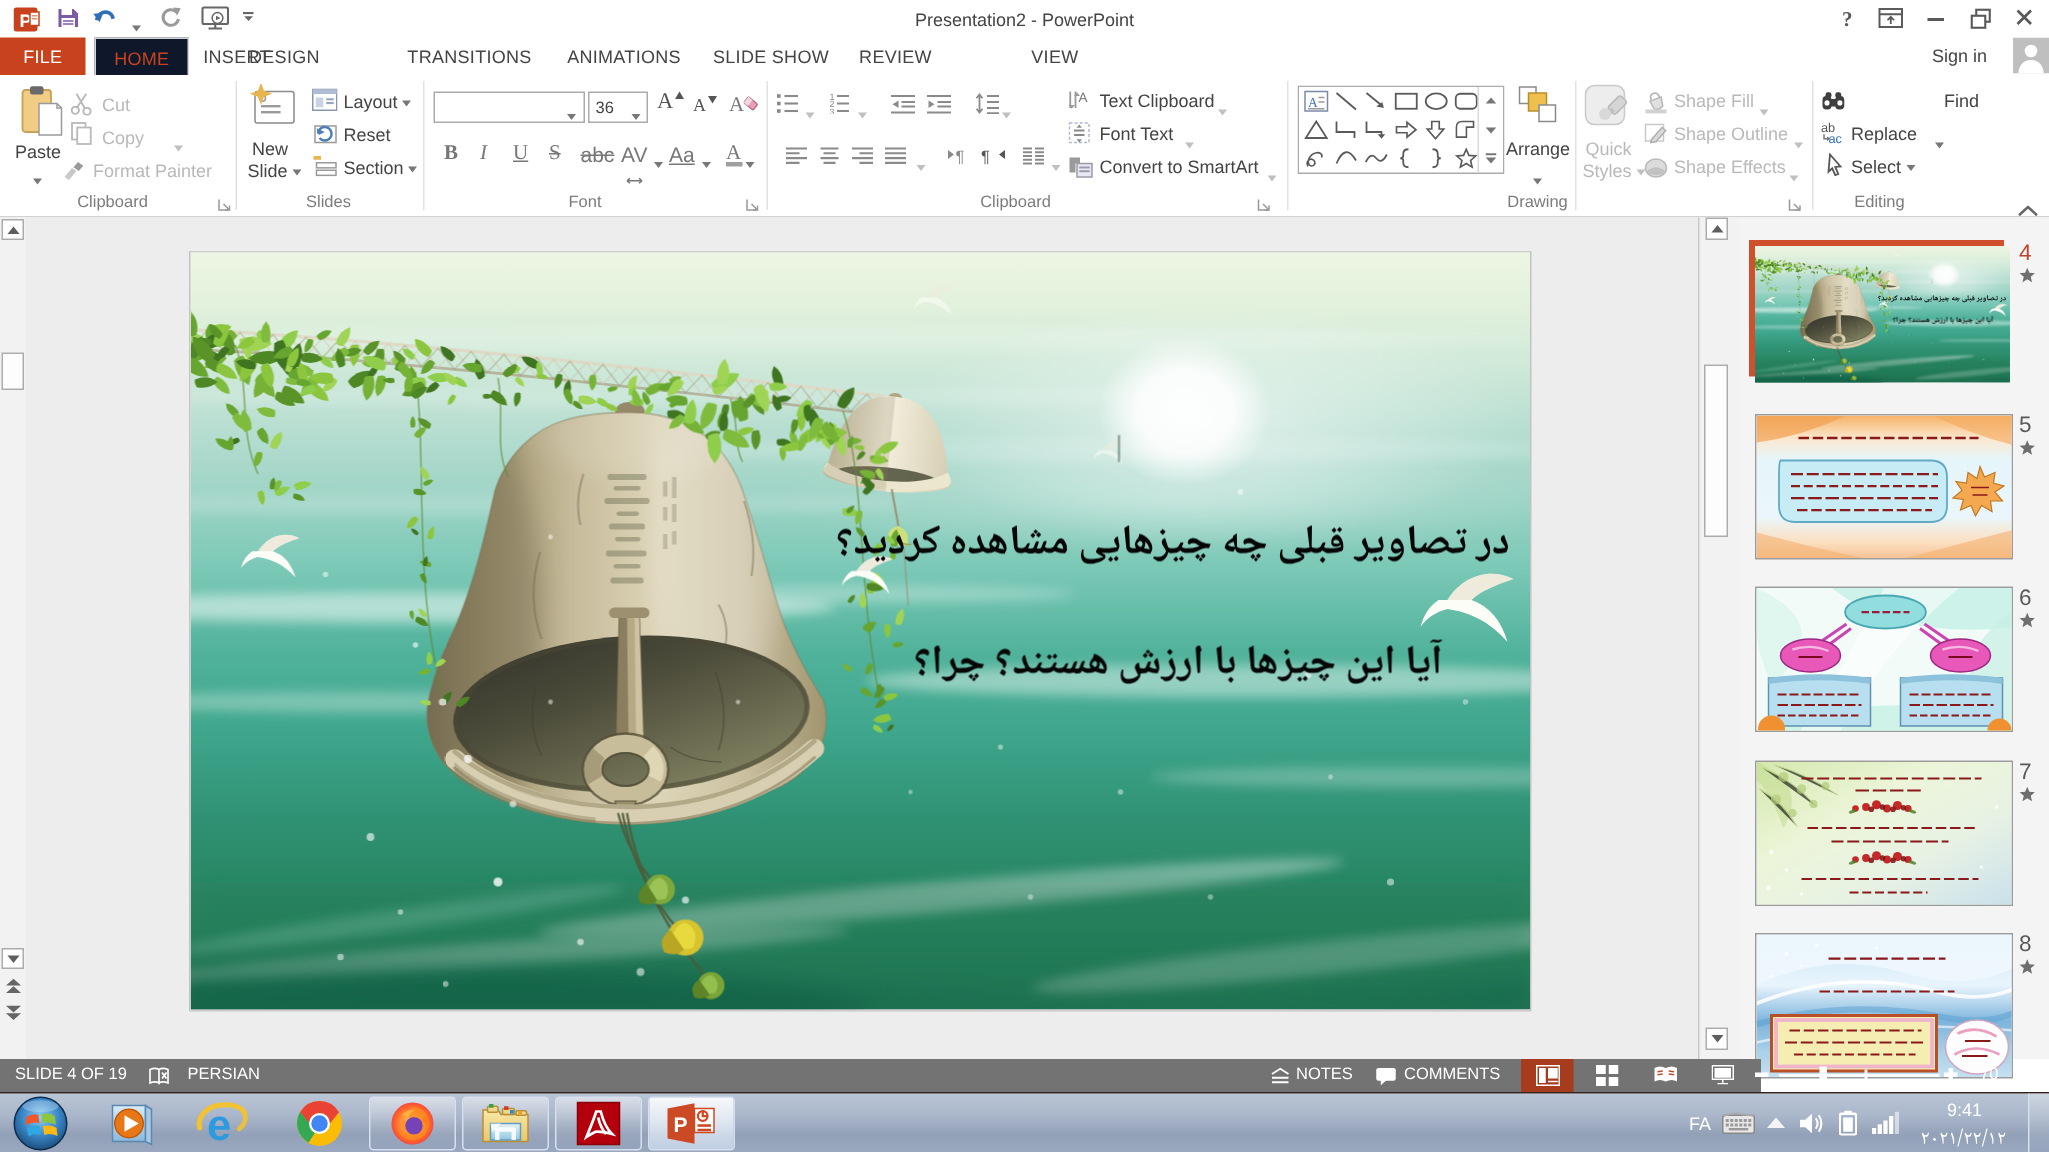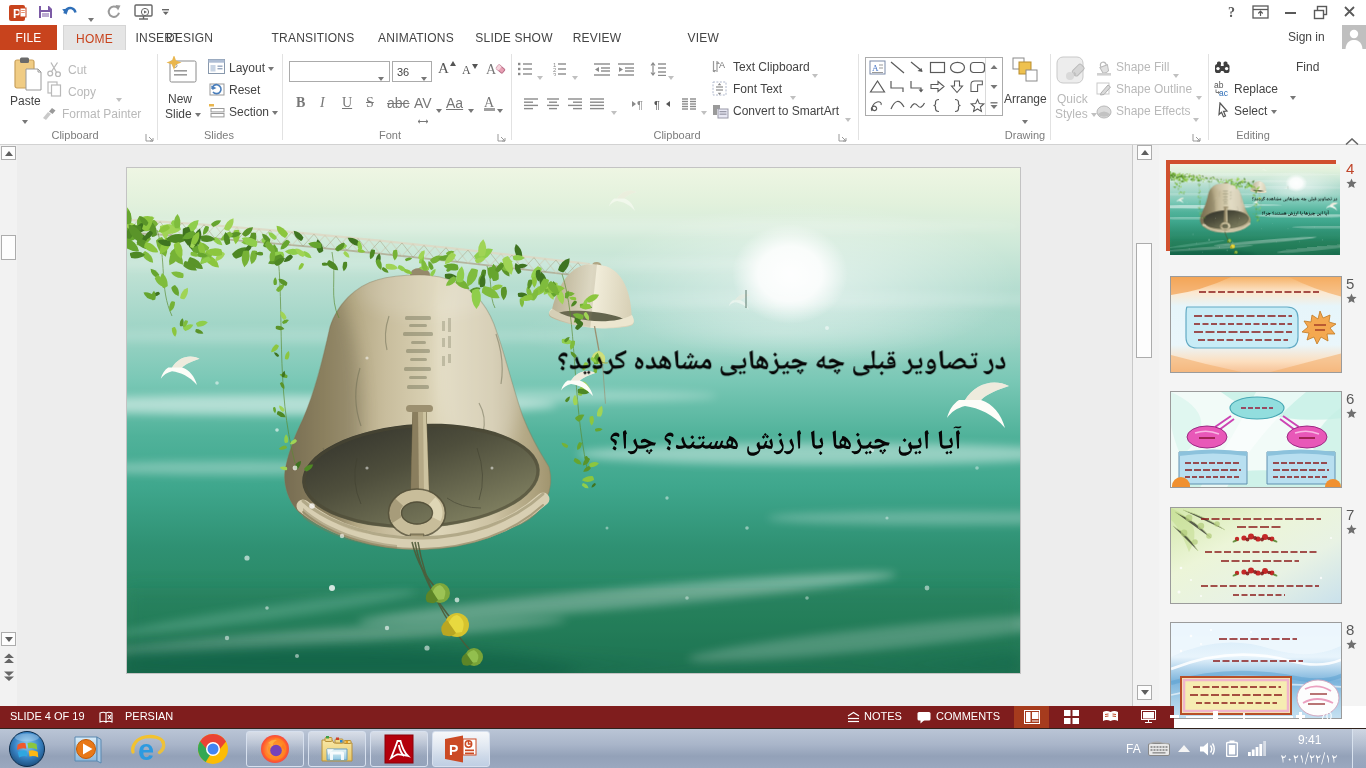--- a/index.html
+++ b/index.html
@@ -4,21 +4,21 @@
 html,body{width:1366px;height:768px;overflow:hidden;font-family:"Liberation Sans",sans-serif;background:#fff}
 .abs{position:absolute}
 #app{position:relative;width:1366px;height:768px}
 
 #titlebar{position:absolute;left:0;top:0;width:1366px;height:25px;background:#fff}
 #title{position:absolute;left:0;right:0;top:6px;text-align:center;font-size:12px;color:#444}
 
 #tabrow{position:absolute;left:0;top:25px;width:1366px;height:25px;background:#fff}
 .tab{position:absolute;top:0;height:25px;line-height:26px;font-size:12px;color:#444;letter-spacing:.2px}
 #filetab{background:#c8431d;color:#fff;text-align:center}
-#hometab{background:#e5e5e5;border:1px solid #d5d5d5;border-bottom:none;color:#c8431d;text-align:center}
+#hometab{background:#0f172a;border:1px solid #d5d5d5;border-bottom:none;color:#c8431d;text-align:center}
 
 #ribbon{position:absolute;left:0;top:50px;width:1366px;height:95px;background:#fff;border-bottom:1px solid #d2d2d2}
 .gsep{position:absolute;top:4px;height:86px;width:1px;background:#e2e2e2}
 .glabel{position:absolute;top:79px;font-size:11px;color:#7c7c7c;text-align:center}
 .btext{font-size:12px;color:#444;white-space:nowrap}
 .dis{color:#b9b9b9}
 .launch{position:absolute;width:10px;height:10px}
 .car{display:inline-block;width:0;height:0;border-left:3.5px solid transparent;border-right:3.5px solid transparent;border-top:4px solid #777;vertical-align:middle}
 .car.d{border-top-color:#c0c0c0}
 
@@ -27,21 +27,21 @@
 .sbtn{position:absolute;background:#fdfdfd;border:1px solid #acacac;display:flex;align-items:center;justify-content:center}
 .tri-u{width:0;height:0;border-left:4px solid transparent;border-right:4px solid transparent;border-bottom:5px solid #5e5e5e}
 .tri-d{width:0;height:0;border-left:4px solid transparent;border-right:4px solid transparent;border-top:5px solid #5e5e5e}
 #slide{position:absolute;left:127px;top:23px;width:893px;height:505px;background:#fff;outline:1px solid #c3c3c3}
 #tscroll{position:absolute;left:1132px;top:0;width:27px;height:561px;background:#f2f2f2;border-left:1px solid #c9c9c9}
 #thumbs{position:absolute;left:1159px;top:0;width:207px;height:561px;background:#f4f4f4}
 .thumb{position:absolute;left:11px;width:172px;height:97px;background:#fff;border:1px solid #9b9b9b;overflow:hidden}
 .tnum{position:absolute;left:187px;font-size:15px;color:#595959}
 .tstar{position:absolute;left:187px;font-size:10px;color:#6e6e6e}
 
-#status{position:absolute;left:0;top:706px;width:1174px;height:22px;background:#7f1d1d;color:#fff;font-size:11px}
+#status{position:absolute;left:0;top:706px;width:1174px;height:22px;background:#737373;color:#fff;font-size:11px}
 #status .it{position:absolute;top:4px}
 
 #taskbar{position:absolute;left:0;top:728px;width:1366px;height:40px;background:linear-gradient(#bac5d6 0%,#a9b5c9 40%,#93a1b8 70%,#9aa8bf 100%);border-top:1px solid #30221c}
 .tbtn{position:absolute;top:2px;width:58px;height:36px;border:1px solid #d7e0ee;border-radius:3px;background:linear-gradient(rgba(255,255,255,.45),rgba(255,255,255,.12) 45%,rgba(120,140,170,.15))}
 .tbtn svg{position:absolute;left:50%;top:50%;transform:translate(-50%,-50%)}
 </style></head><body>
 <div id="app">
     <div id="titlebar">
       <div class="abs" style="left:9px;top:4px"><svg width="18" height="18" viewBox="0 0 18 18">
           <rect x="0" y="1" width="16" height="16" rx="2" fill="#c8431d"></rect>
@@ -70,20 +70,21 @@
           <line x1="5" y1="15" x2="14" y2="15" stroke="#666" stroke-width="1.4"></line>
           <line x1="9.5" y1="12" x2="9.5" y2="15" stroke="#666" stroke-width="1.4"></line>
           <circle cx="11" cy="8" r="3.6" fill="#fff" stroke="#666"></circle>
           <path d="M10,6.5 L13,8 L10,9.5 Z" fill="#666"></path>
         </svg></div>
       <div class="abs" style="left:161px;top:4px"><svg width="10" height="12" viewBox="0 0 10 12">
           <rect x="1" y="3" width="7" height="1.4" fill="#666"></rect>
           <path d="M1.5,6.5 L8,6.5 L4.75,10 Z" fill="#666" transform="scale(.9) translate(.5,0)"></path>
         </svg></div>
       <div class="abs" style="left:88px;top:10px"><span class="car"></span></div>
+      <div id="title">Presentation2 - PowerPoint</div>
       <div class="abs" style="left:1224px;top:3px"><svg width="18" height="18" viewBox="0 0 18 18">
           <text x="4" y="14" font-size="14" font-weight="bold" fill="#595959" font-family="Liberation Serif">?</text>
         </svg></div>
       <div class="abs" style="left:1252px;top:3px"><svg width="18" height="18" viewBox="0 0 18 18">
           <rect x="1" y="3" width="15" height="12" fill="none" stroke="#595959" stroke-width="1.3"></rect>
           <line x1="1" y1="6.5" x2="16" y2="6.5" stroke="#595959" stroke-width="1.3"></line>
           <path d="M8.5,13 L8.5,8.5 M6.3,10.5 L8.5,8.2 L10.7,10.5" fill="none" stroke="#595959" stroke-width="1.2"></path>
         </svg></div>
       <div class="abs" style="left:1282px;top:3px"><svg width="18" height="18" viewBox="0 0 18 18">
           <rect x="3" y="9" width="11" height="2" fill="#595959"></rect>

